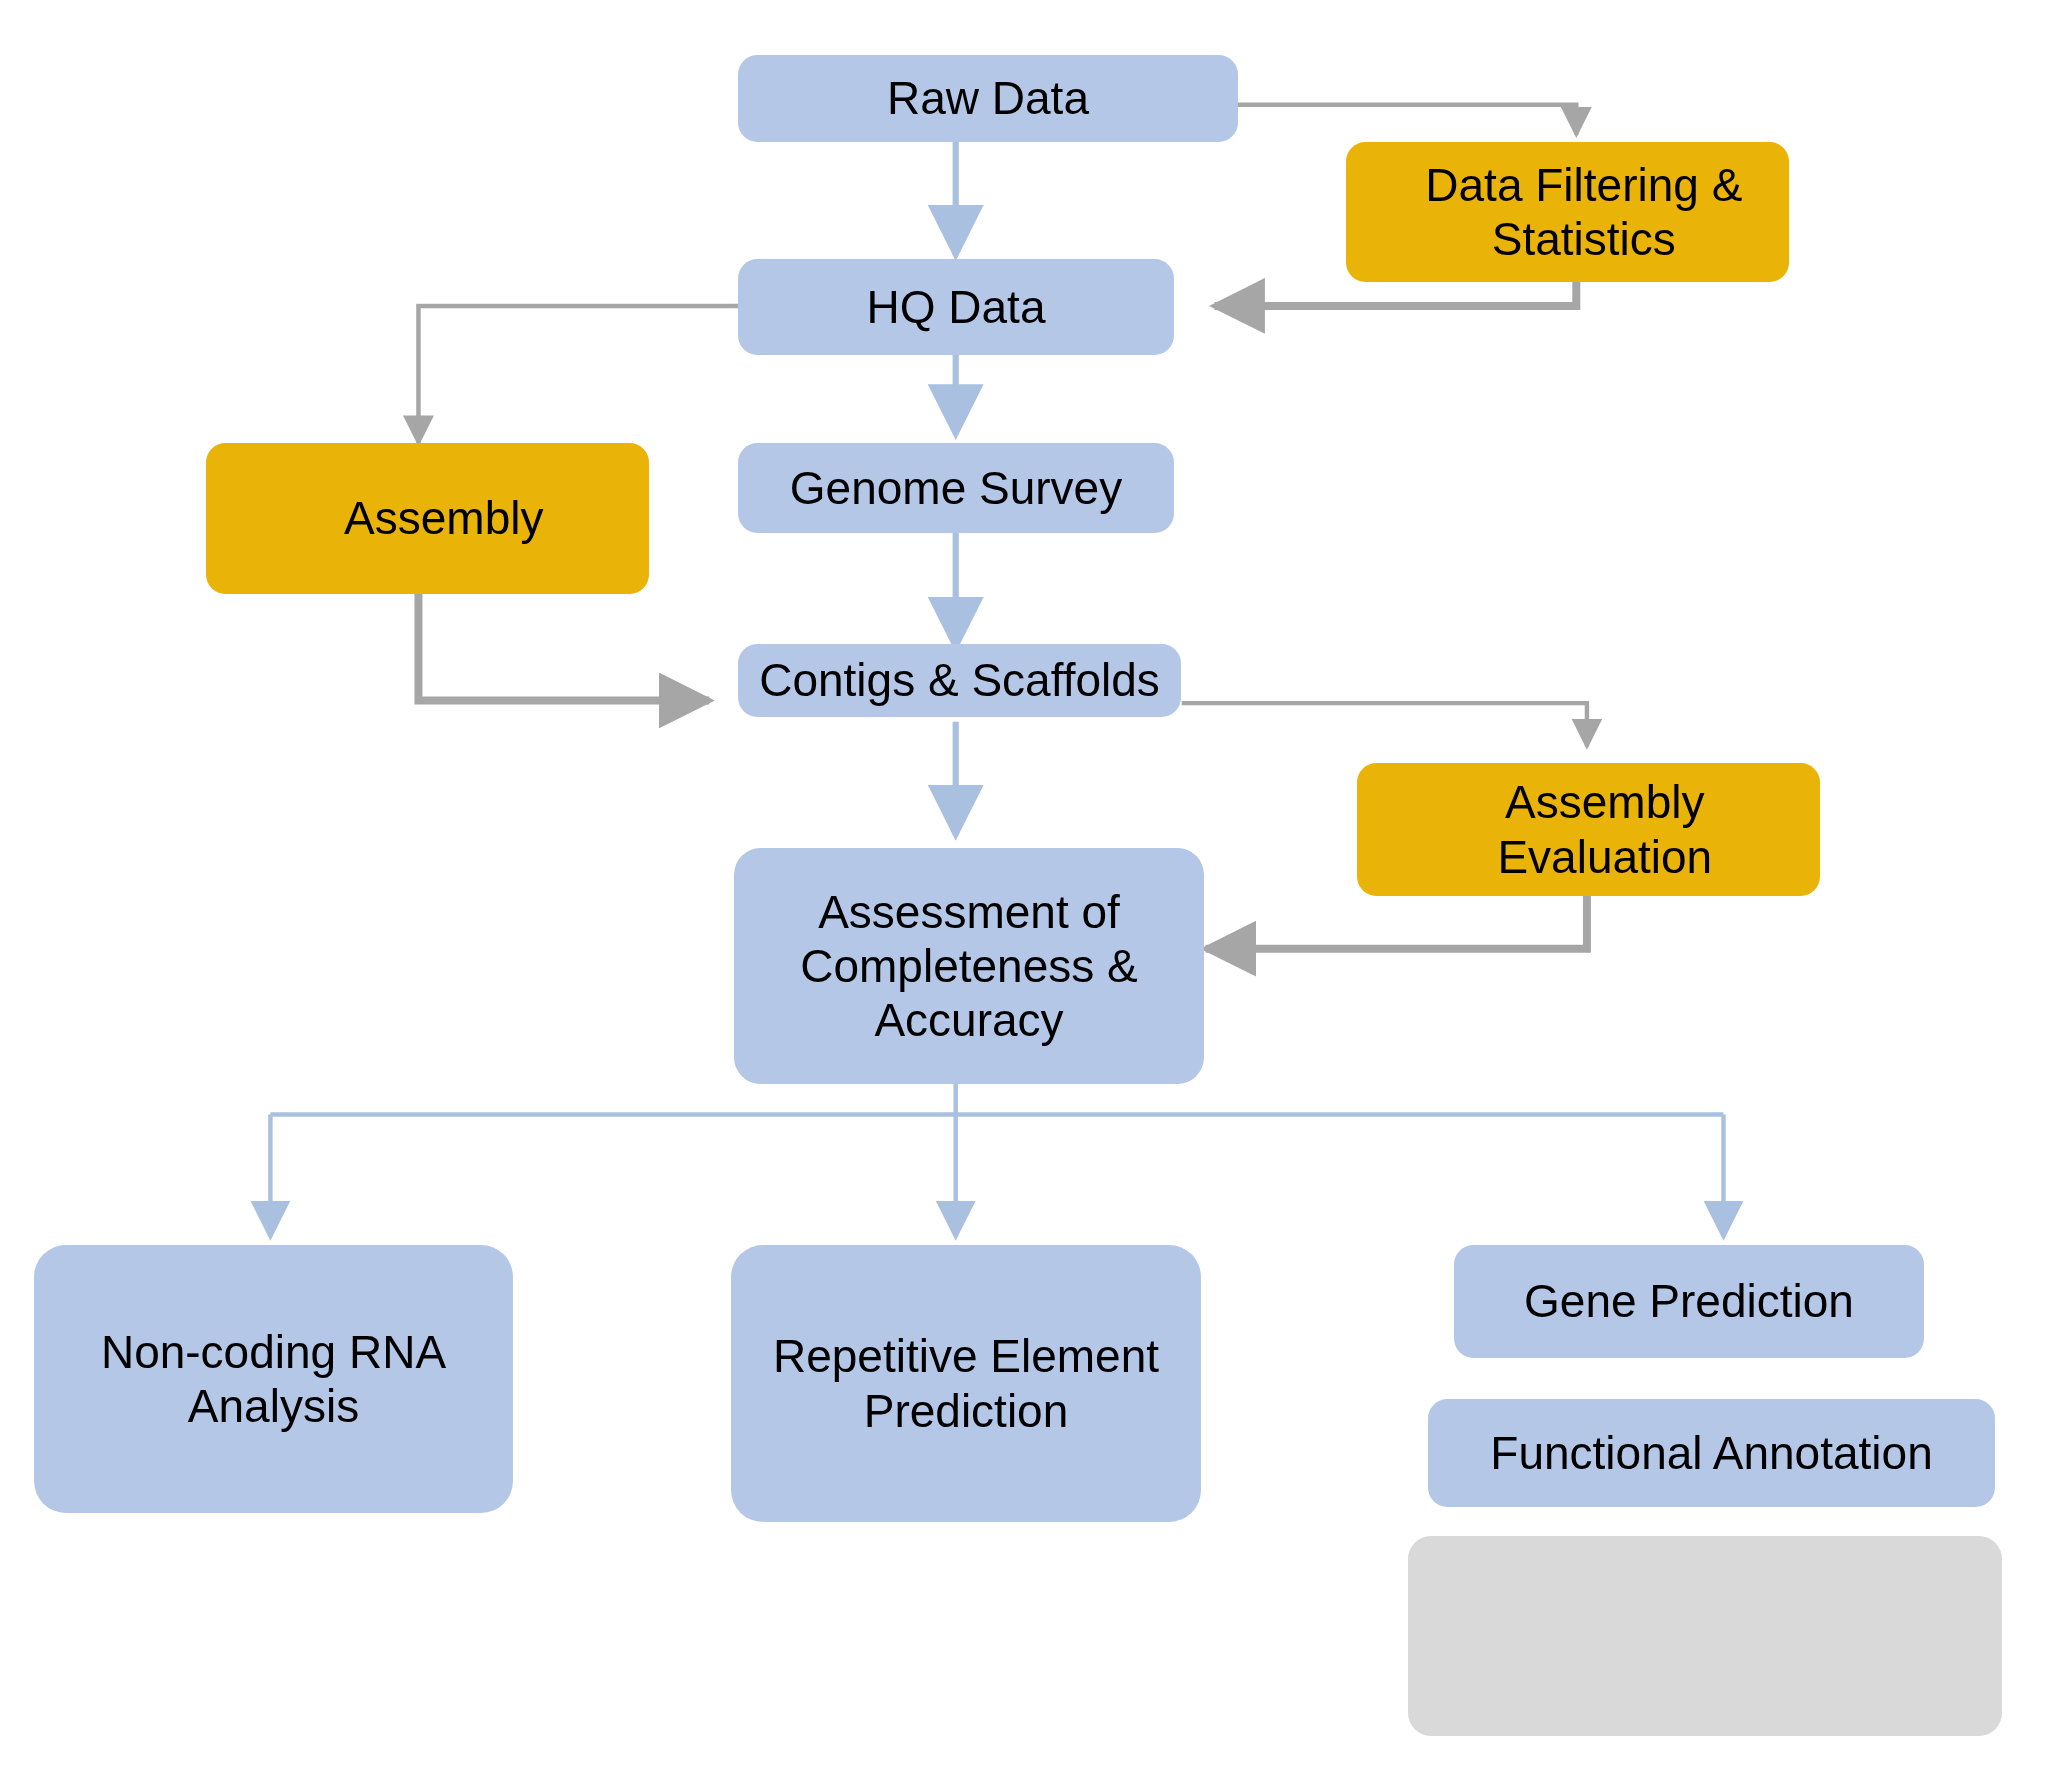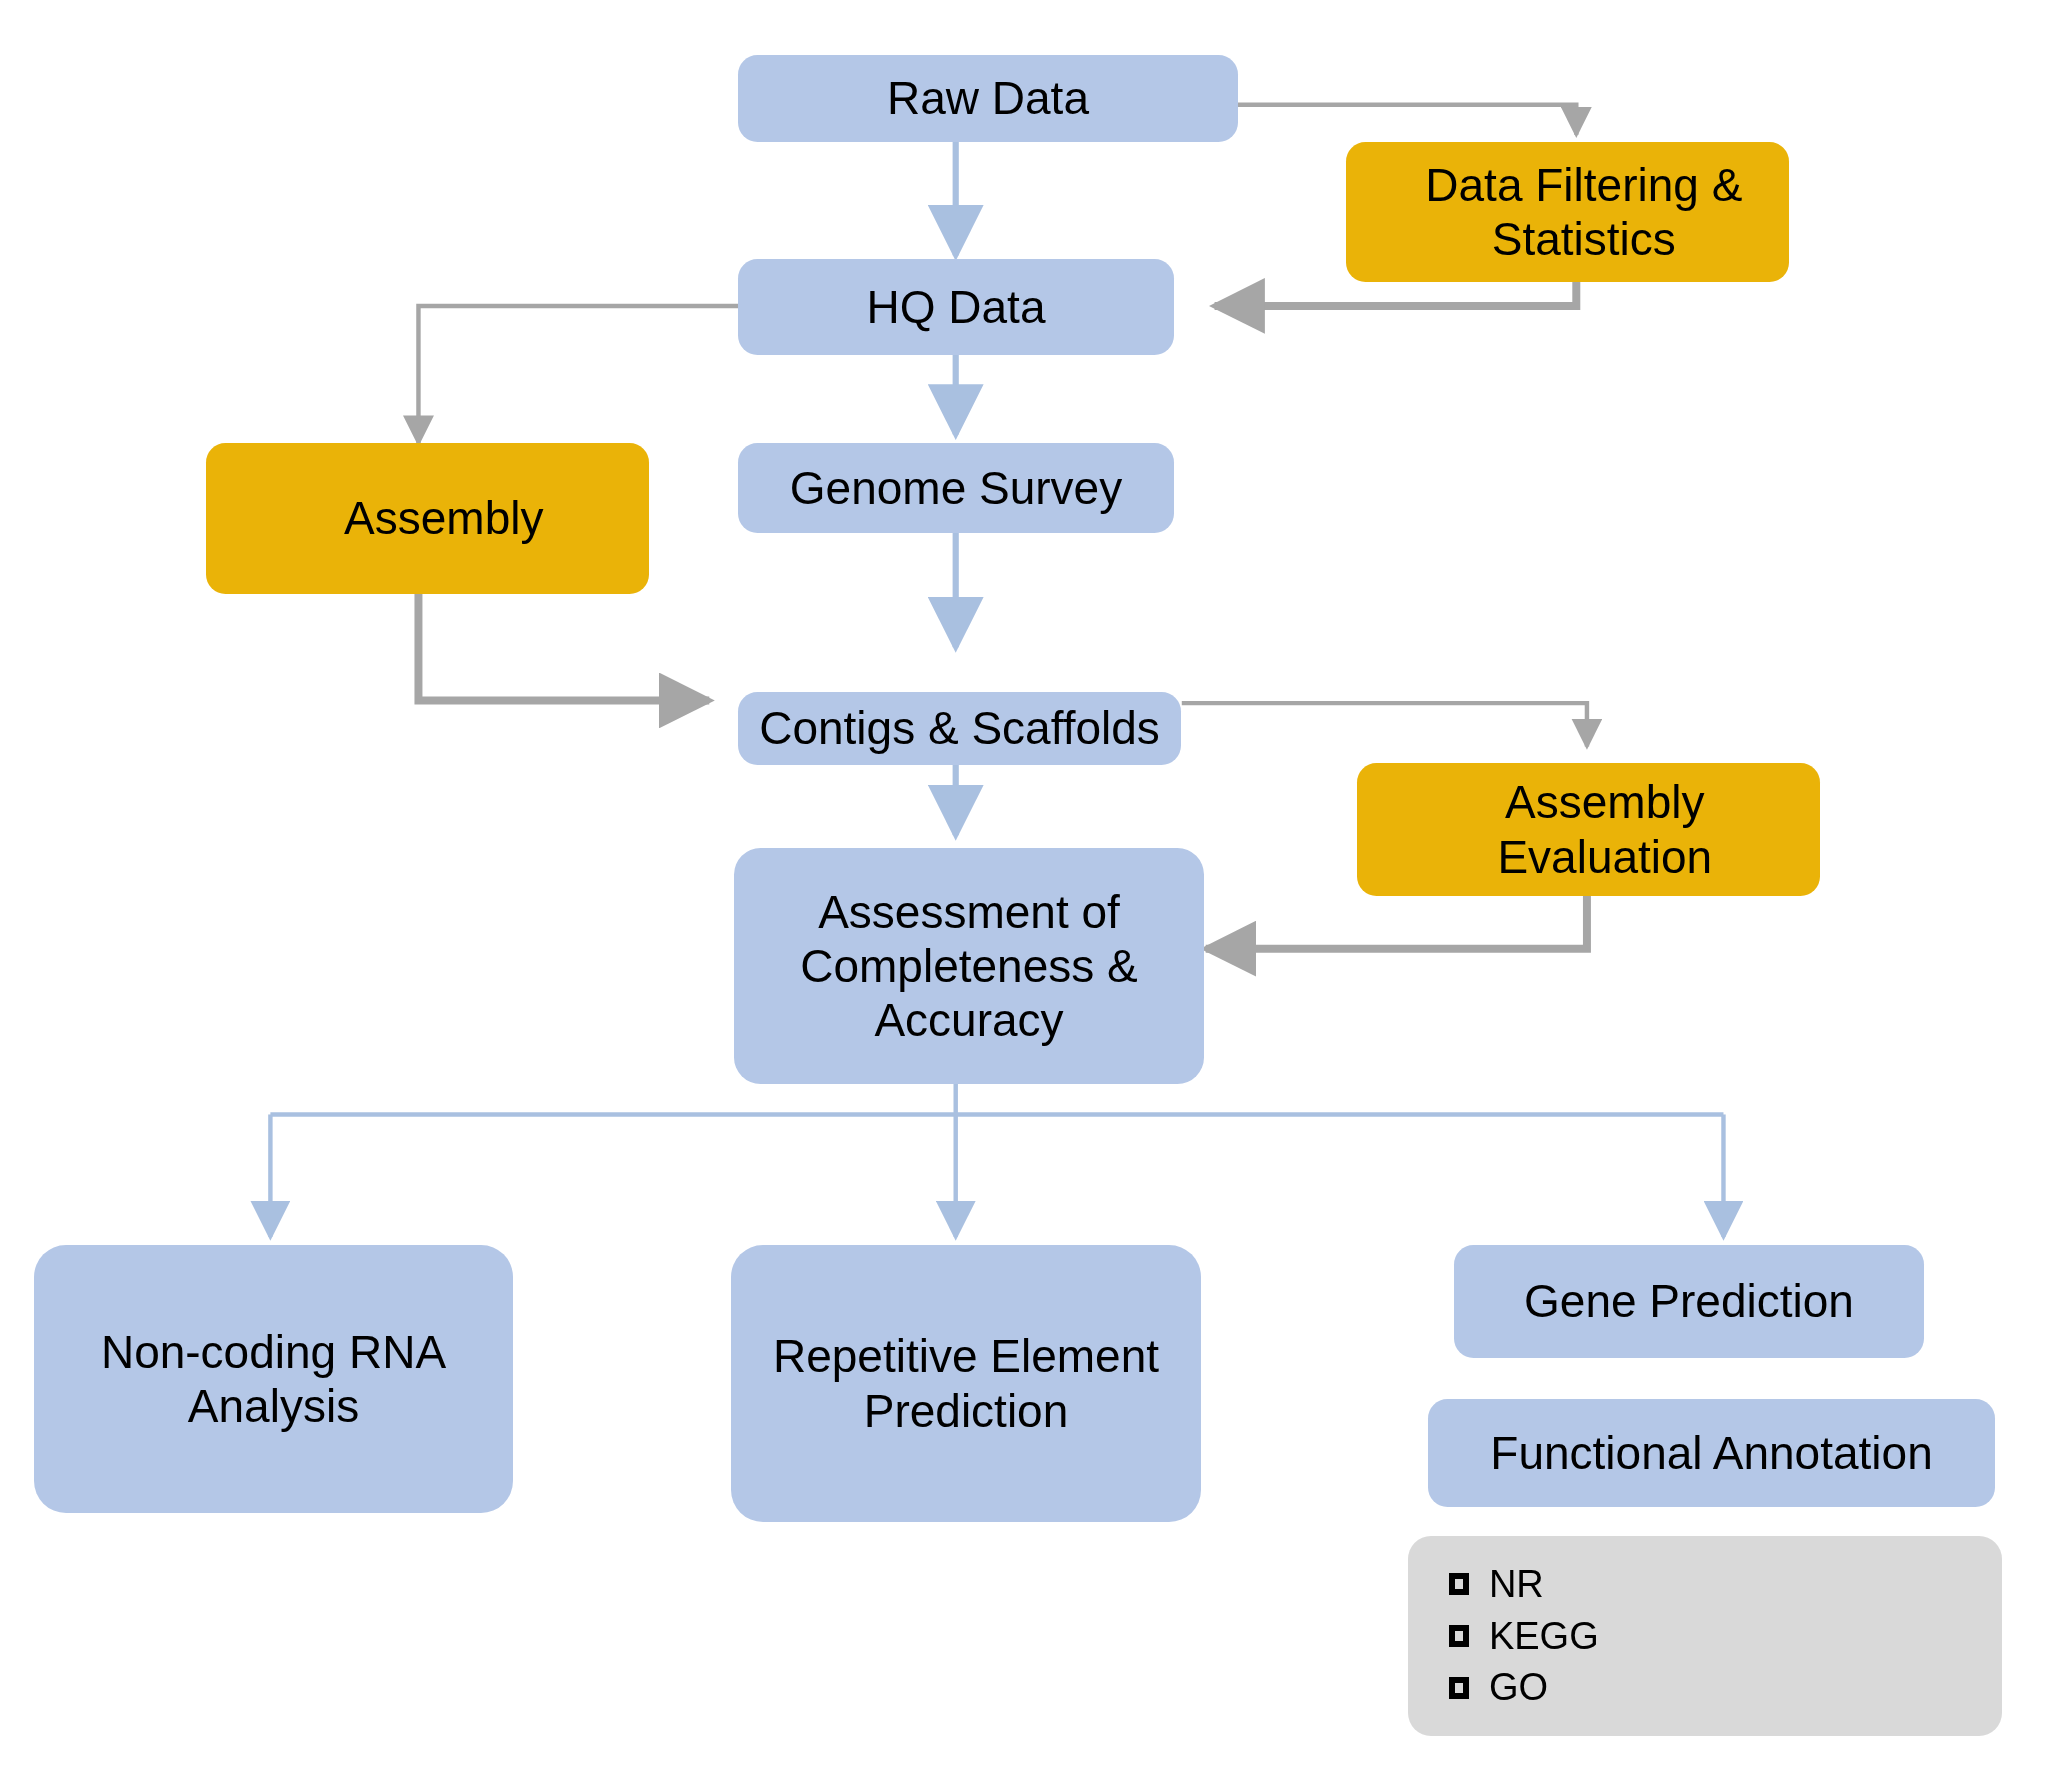--- a/index.html
+++ b/index.html
@@ -145,21 +145,21 @@
   </div>
 
   <div class="node gray" style="left:206px; top:443px; width:443px; height:151px; font-size:46px;">
     <span>Assembly</span>
   </div>
 
   <div class="node blue" style="left:738px; top:443px; width:436px; height:90px; font-size:46px;">
     <span>Genome Survey</span>
   </div>
 
-  <div class="node blue" style="left:738px; top:692px; width:443px; height:73px; font-size:46px;">
+  <div class="node blue" style="left:738px; top:644px; width:443px; height:73px; font-size:46px;">
     <span>Contigs &amp; Scaffolds</span>
   </div>
 
   <div class="node gray" style="left:1357px; top:763px; width:463px; height:133px; font-size:46px;">
     <span>Assembly
 Evaluation</span>
   </div>
 
   <div class="node blue" style="left:734px; top:848px; width:470px; height:236px; font-size:46px; border-radius:26.6px;">
     <span>Assessment of
@@ -181,33 +181,19 @@
     <span>Gene Prediction</span>
   </div>
 
   <div class="node blue" style="left:1428px; top:1399px; width:567px; height:108px; font-size:46px;">
     <span>Functional Annotation</span>
   </div>
 
   <div class="legend" style="left:1408px; top:1536px; width:594px; height:200px;">
     <div class="legend-grid">
 
-      <div class="legend-col">
-        <div class="legend-item">
-          <span class="chk"></span>
-          <span class="legend-label">NR</span>
-        </div>
-        <div class="legend-item">
-          <span class="chk"></span>
-          <span class="legend-label">KEGG</span>
-        </div>
-        <div class="legend-item">
-          <span class="chk"></span>
-          <span class="legend-label">GO</span>
-        </div>
-      </div>
 
 
     </div>
   </div>
 
 </div>
 
 
 </body></html>

